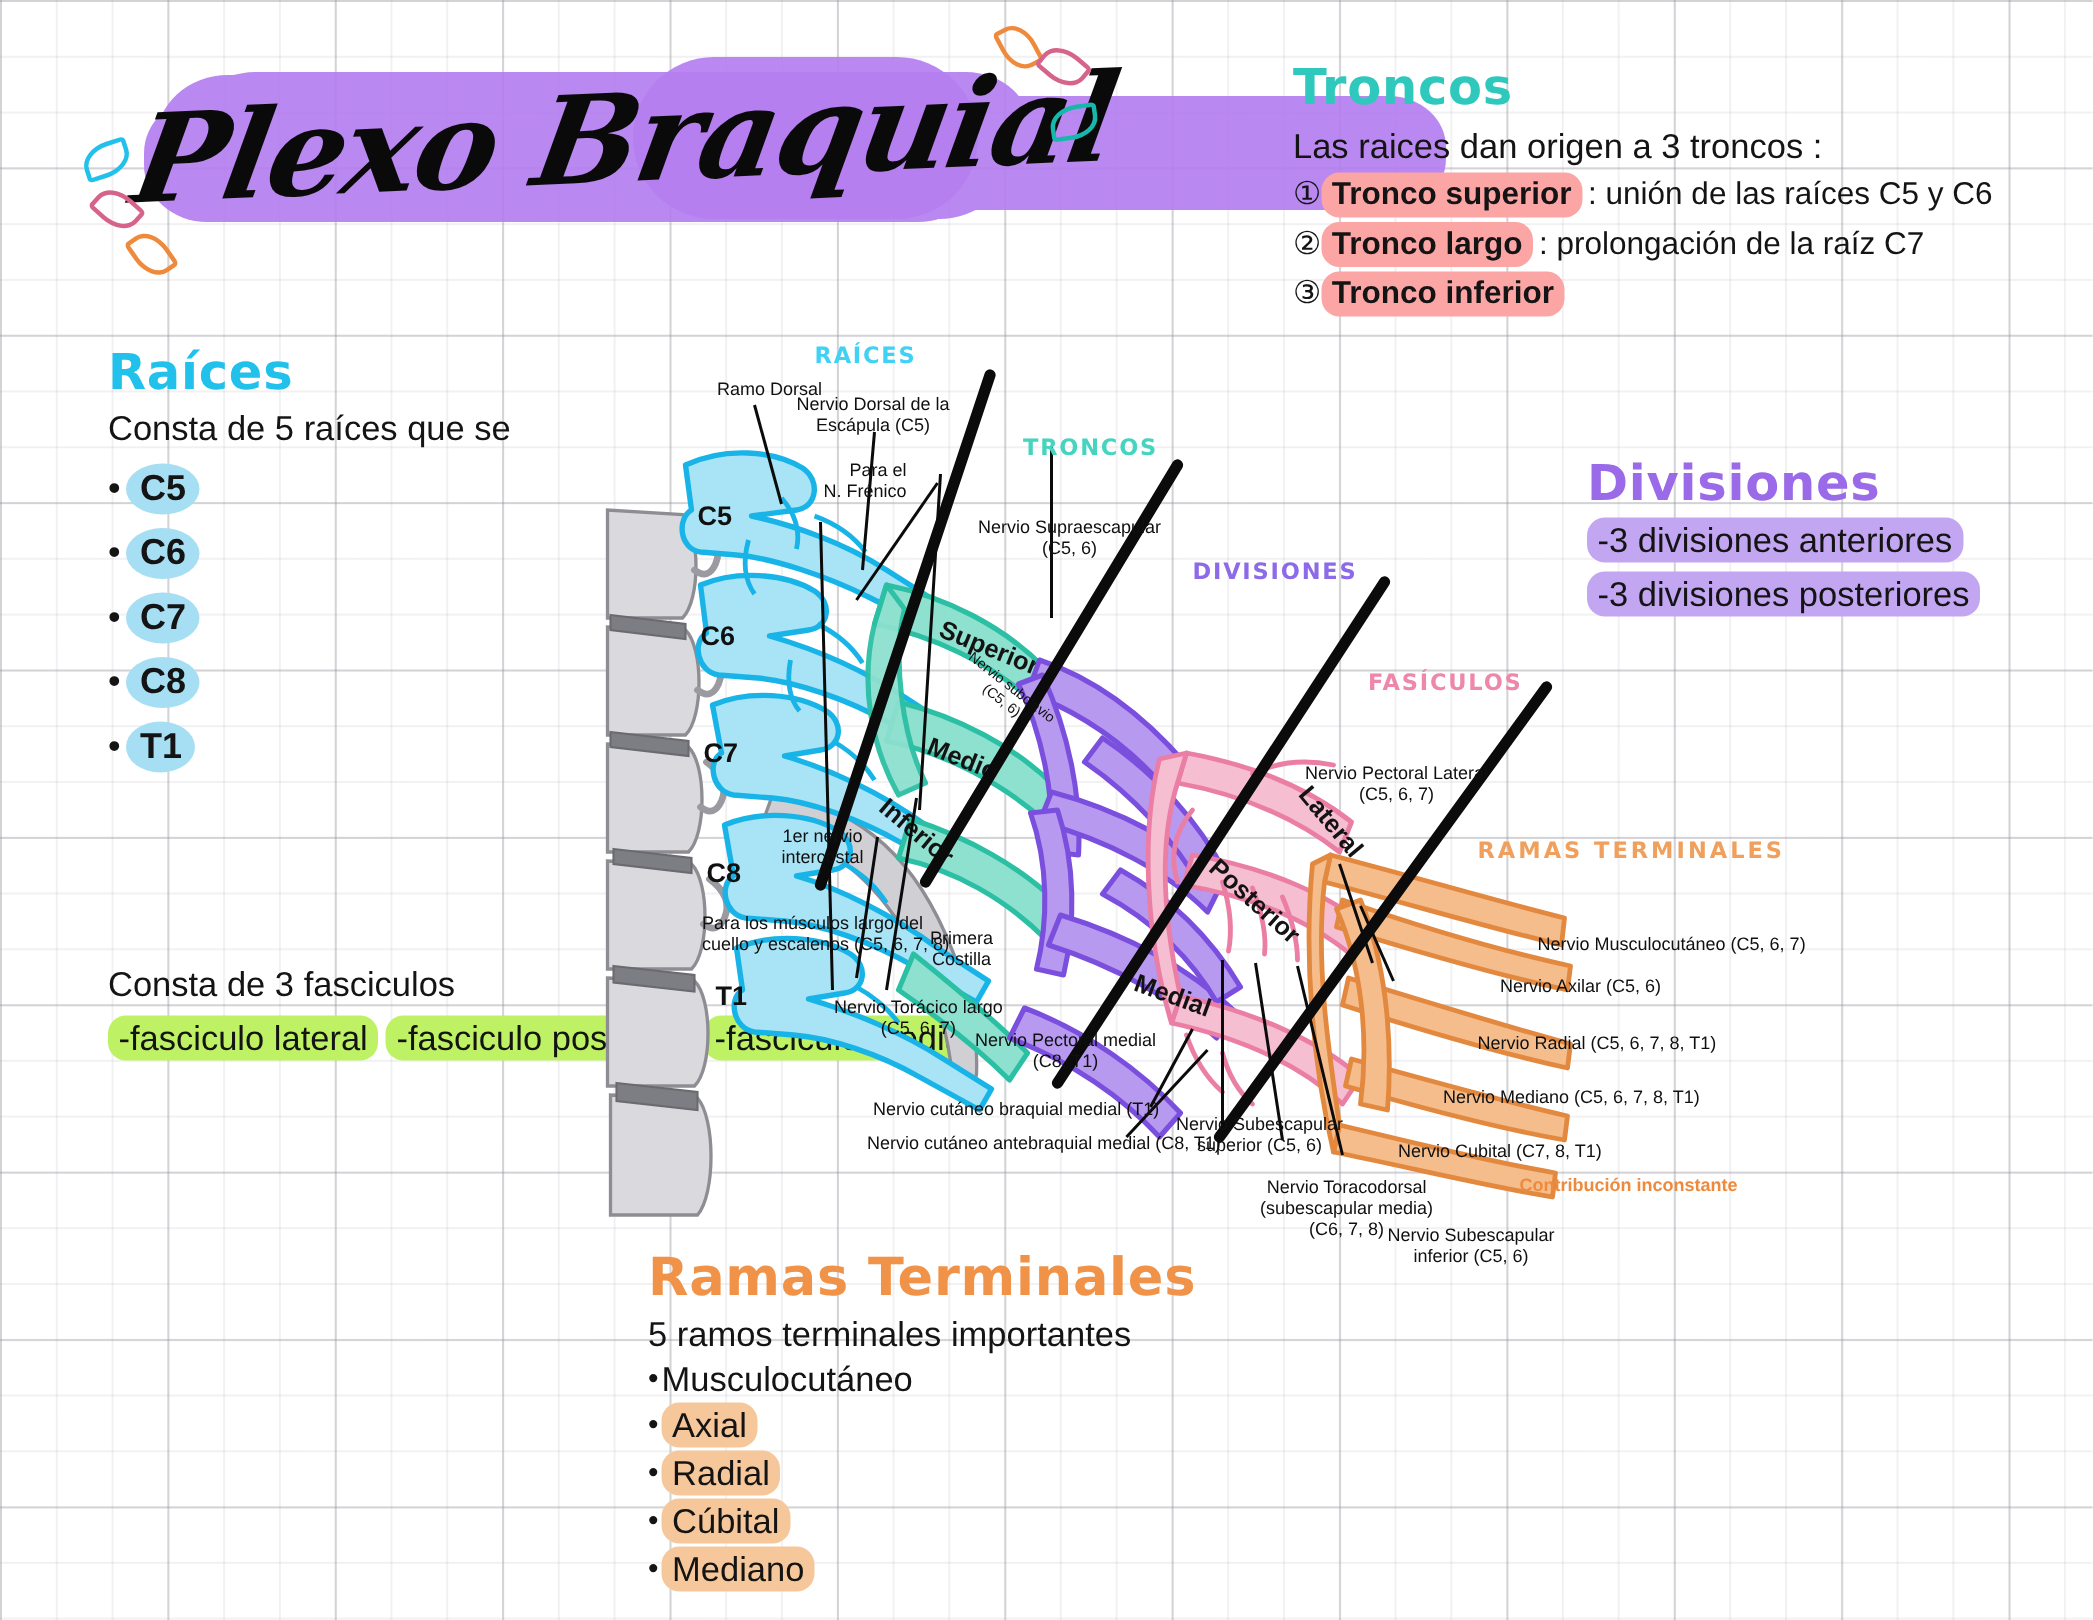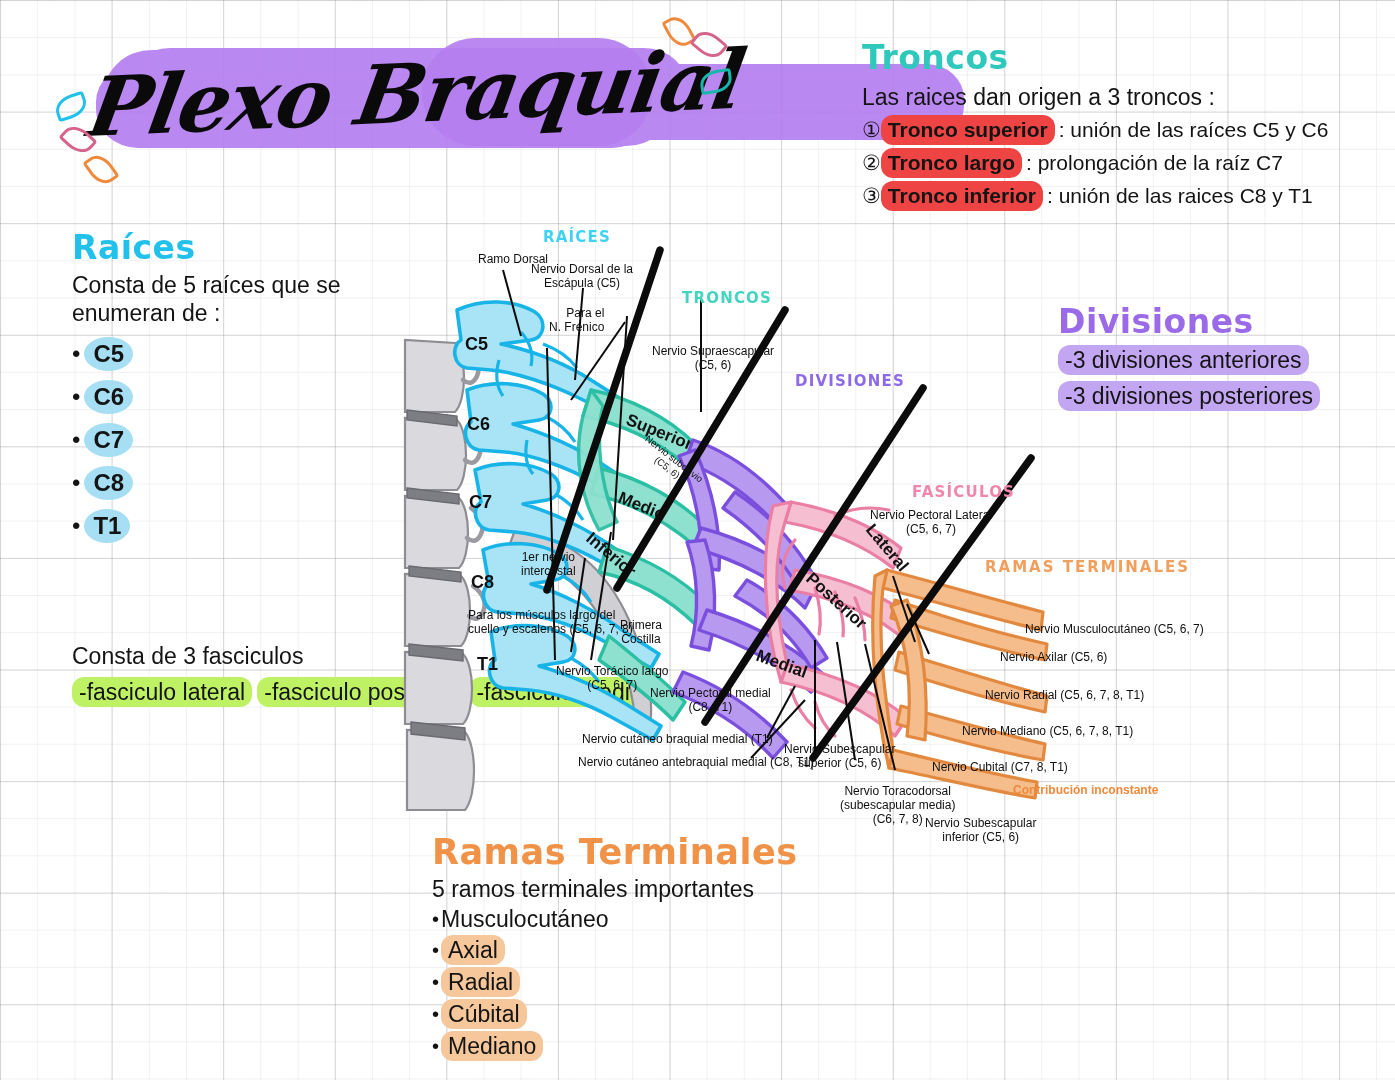--- a/index.html
+++ b/index.html
@@ -35,21 +35,21 @@
   .head{font-family:"DejaVu Sans",sans-serif;font-weight:bold;font-size:33px;letter-spacing:.5px;white-space:nowrap;}
   .head.cy{color:#22c1ec;}
   .head.tl{color:#2ec8bd;}
   .head.pu{color:#9a6ae8;}
   .head.pk{color:#ef7fa8;}
   .head.or{color:#f09348;}
 
   .body-txt{font-family:"Liberation Sans",sans-serif;font-size:23px;color:#141414;line-height:28px;white-space:nowrap;}
   .hl{border-radius:12px;padding:1px 7px;display:inline-block;}
   .hl-cy{background:#a6dff3;}
-  .hl-tl{background:#ef4444;}
+  .hl-tl{background:#fca5a5;}
   .hl-pu{background:#c3a6f2;}
   .hl-pk{background:#bef264;}
   .hl-or{background:#f6c79a;}
 
   .bullet{font-family:"Liberation Sans",sans-serif;font-size:24px;color:#141414;}
 
   
   .dlab{font-family:"Liberation Sans",sans-serif;font-size:12px;color:#101010;line-height:14px;text-align:center;white-space:nowrap;}
   .dlab.l{text-align:left;}
   .dsec{font-family:"DejaVu Sans",sans-serif;font-weight:bold;font-size:15px;letter-spacing:1.2px;white-space:nowrap;}
@@ -83,29 +83,27 @@
       <span class="body-txt" style="font-size:21px;margin-left:4px;">: unión de las raíces  C5 y C6</span>
     </div>
     <div style="display:flex;align-items:center;margin-top:3px;">
       <span class="body-txt" style="font-size:21px;">②</span>
       <span class="body-txt hl hl-tl" style="font-size:21px;font-weight:bold;">Tronco largo</span>
       <span class="body-txt" style="font-size:21px;margin-left:4px;">: prolongación de la raíz  C7</span>
     </div>
     <div style="display:flex;align-items:center;margin-top:3px;">
       <span class="body-txt" style="font-size:21px;">③</span>
       <span class="body-txt hl hl-tl" style="font-size:21px;font-weight:bold;">Tronco inferior</span>
-      <span class="body-txt" style="font-size:21px;margin-left:4px;">: unión de las raices C8 y T1</span>
     </div>
   </div>
 </div>
 
 <div class="abs" style="left:72px;top:228px;">
   <div class="head cy">Raíces</div>
   <div class="body-txt" style="margin-top:4px;">Consta de 5 raíces que se</div>
-  <div class="body-txt">enumeran de :</div>
   <div style="margin-top:10px;">
     <div style="display:flex;align-items:center;margin-bottom:9px;">
         <span class="bullet" style="margin-right:4px;">•</span>
         <span class="bullet hl hl-cy" style="border-radius:50%;padding:3px 9px;font-weight:bold;">C5</span>
       </div>
     <div style="display:flex;align-items:center;margin-bottom:9px;">
         <span class="bullet" style="margin-right:4px;">•</span>
         <span class="bullet hl hl-cy" style="border-radius:50%;padding:3px 9px;font-weight:bold;">C6</span>
       </div>
     <div style="display:flex;align-items:center;margin-bottom:9px;">
@@ -309,21 +307,21 @@
     <line x1="500" y1="530" x2="470" y2="404"></line>
     <line x1="520" y1="402" x2="498" y2="336"></line>
     <line x1="534" y1="414" x2="512" y2="364"></line>
   </g>
 </svg>
 </div>
 
 <div class="abs dsec" style="left:543px;top:228px;color:#3fd2f5;">RAÍCES</div>
 <div class="abs dsec" style="left:682px;top:289px;color:#44d4c0;">TRONCOS</div>
 <div class="abs dsec" style="left:795px;top:372px;color:#8d6ae8;">DIVISIONES</div>
-<div class="abs dsec" style="left:912px;top:483px;color:#ef87ab;">FASÍCULOS</div>
+<div class="abs dsec" style="left:912px;top:446px;color:#ef87ab;">FASÍCULOS</div>
 <div class="abs dsec" style="left:985px;top:558px;color:#f0a05c;letter-spacing:2px;">RAMAS TERMINALES</div>
 
 <div class="abs dlab l" style="left:478px;top:252px;">Ramo Dorsal</div>
 <div class="abs dlab" style="left:531px;top:262px;white-space:pre;">Nervio Dorsal de la
 Escápula (C5)</div>
 <div class="abs dlab" style="left:549px;top:306px;white-space:pre;text-align:right;">Para el
 N. Frénico</div>
 <div class="abs dlab" style="left:652px;top:344px;white-space:pre;">Nervio Supraescapular
 (C5, 6)</div>
 <div class="abs dlab" style="left:636px;top:452px;white-space:pre;font-size:9.5px;line-height:11px;transform:rotate(38deg);">Nervio subclavio

